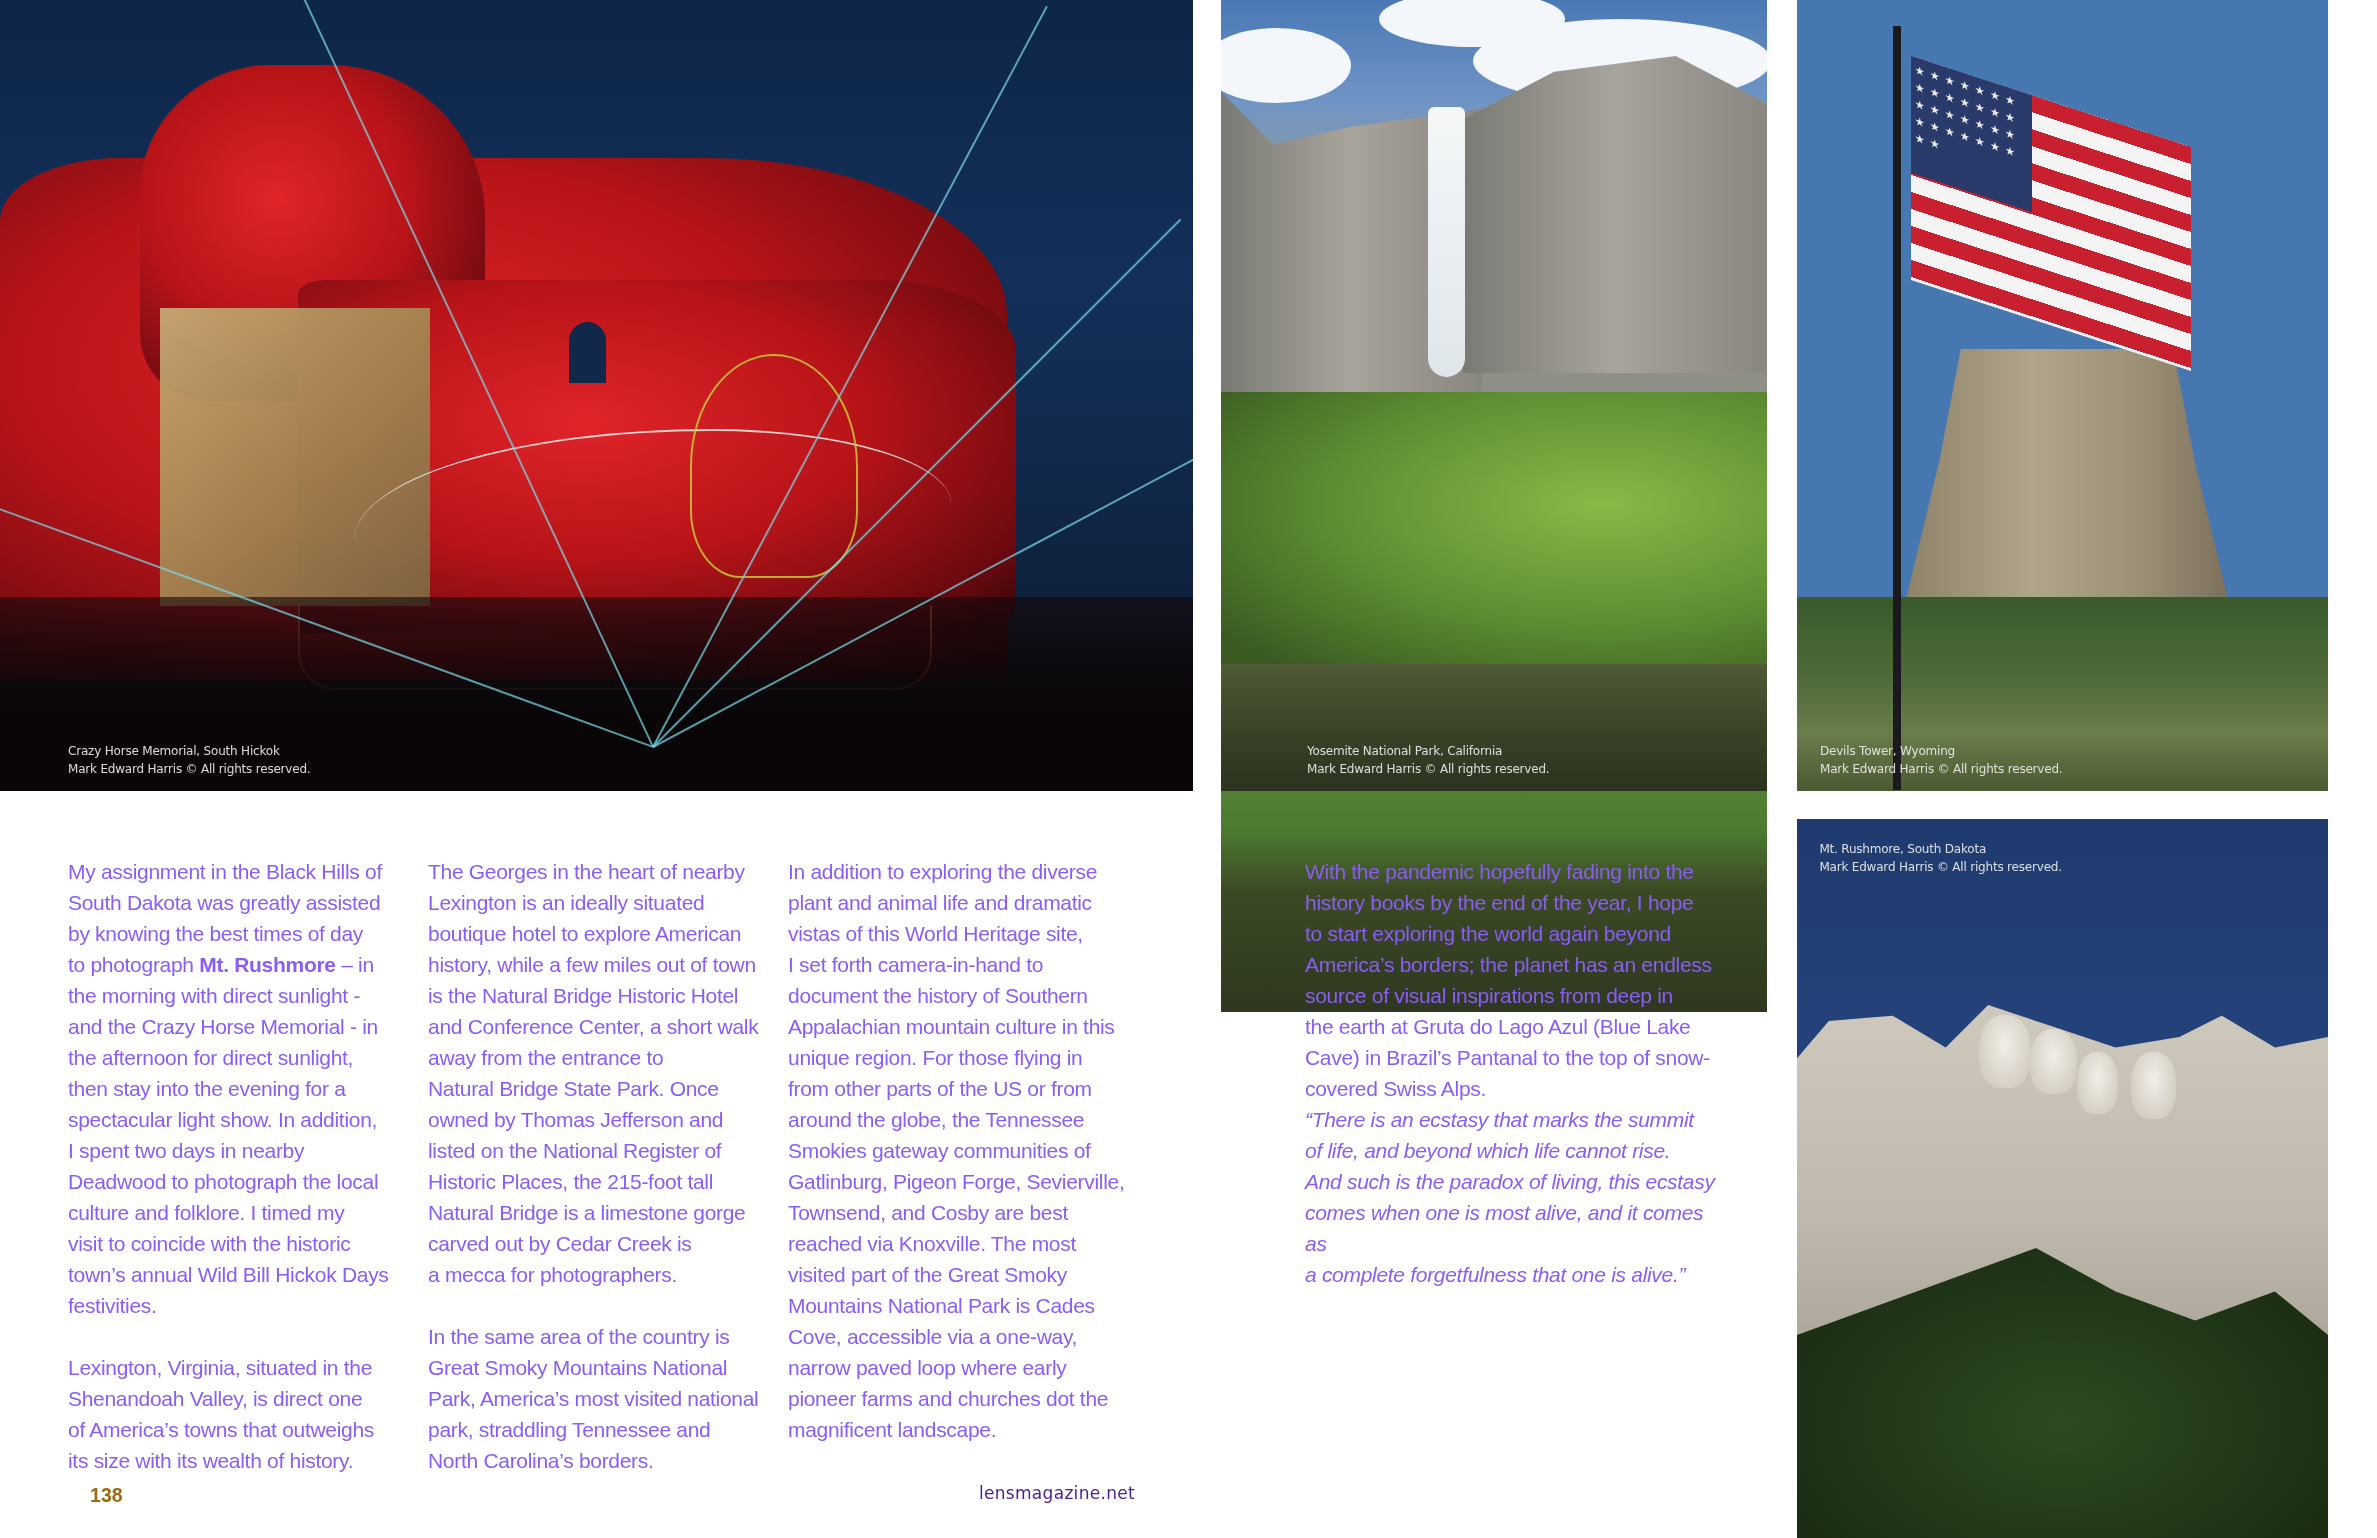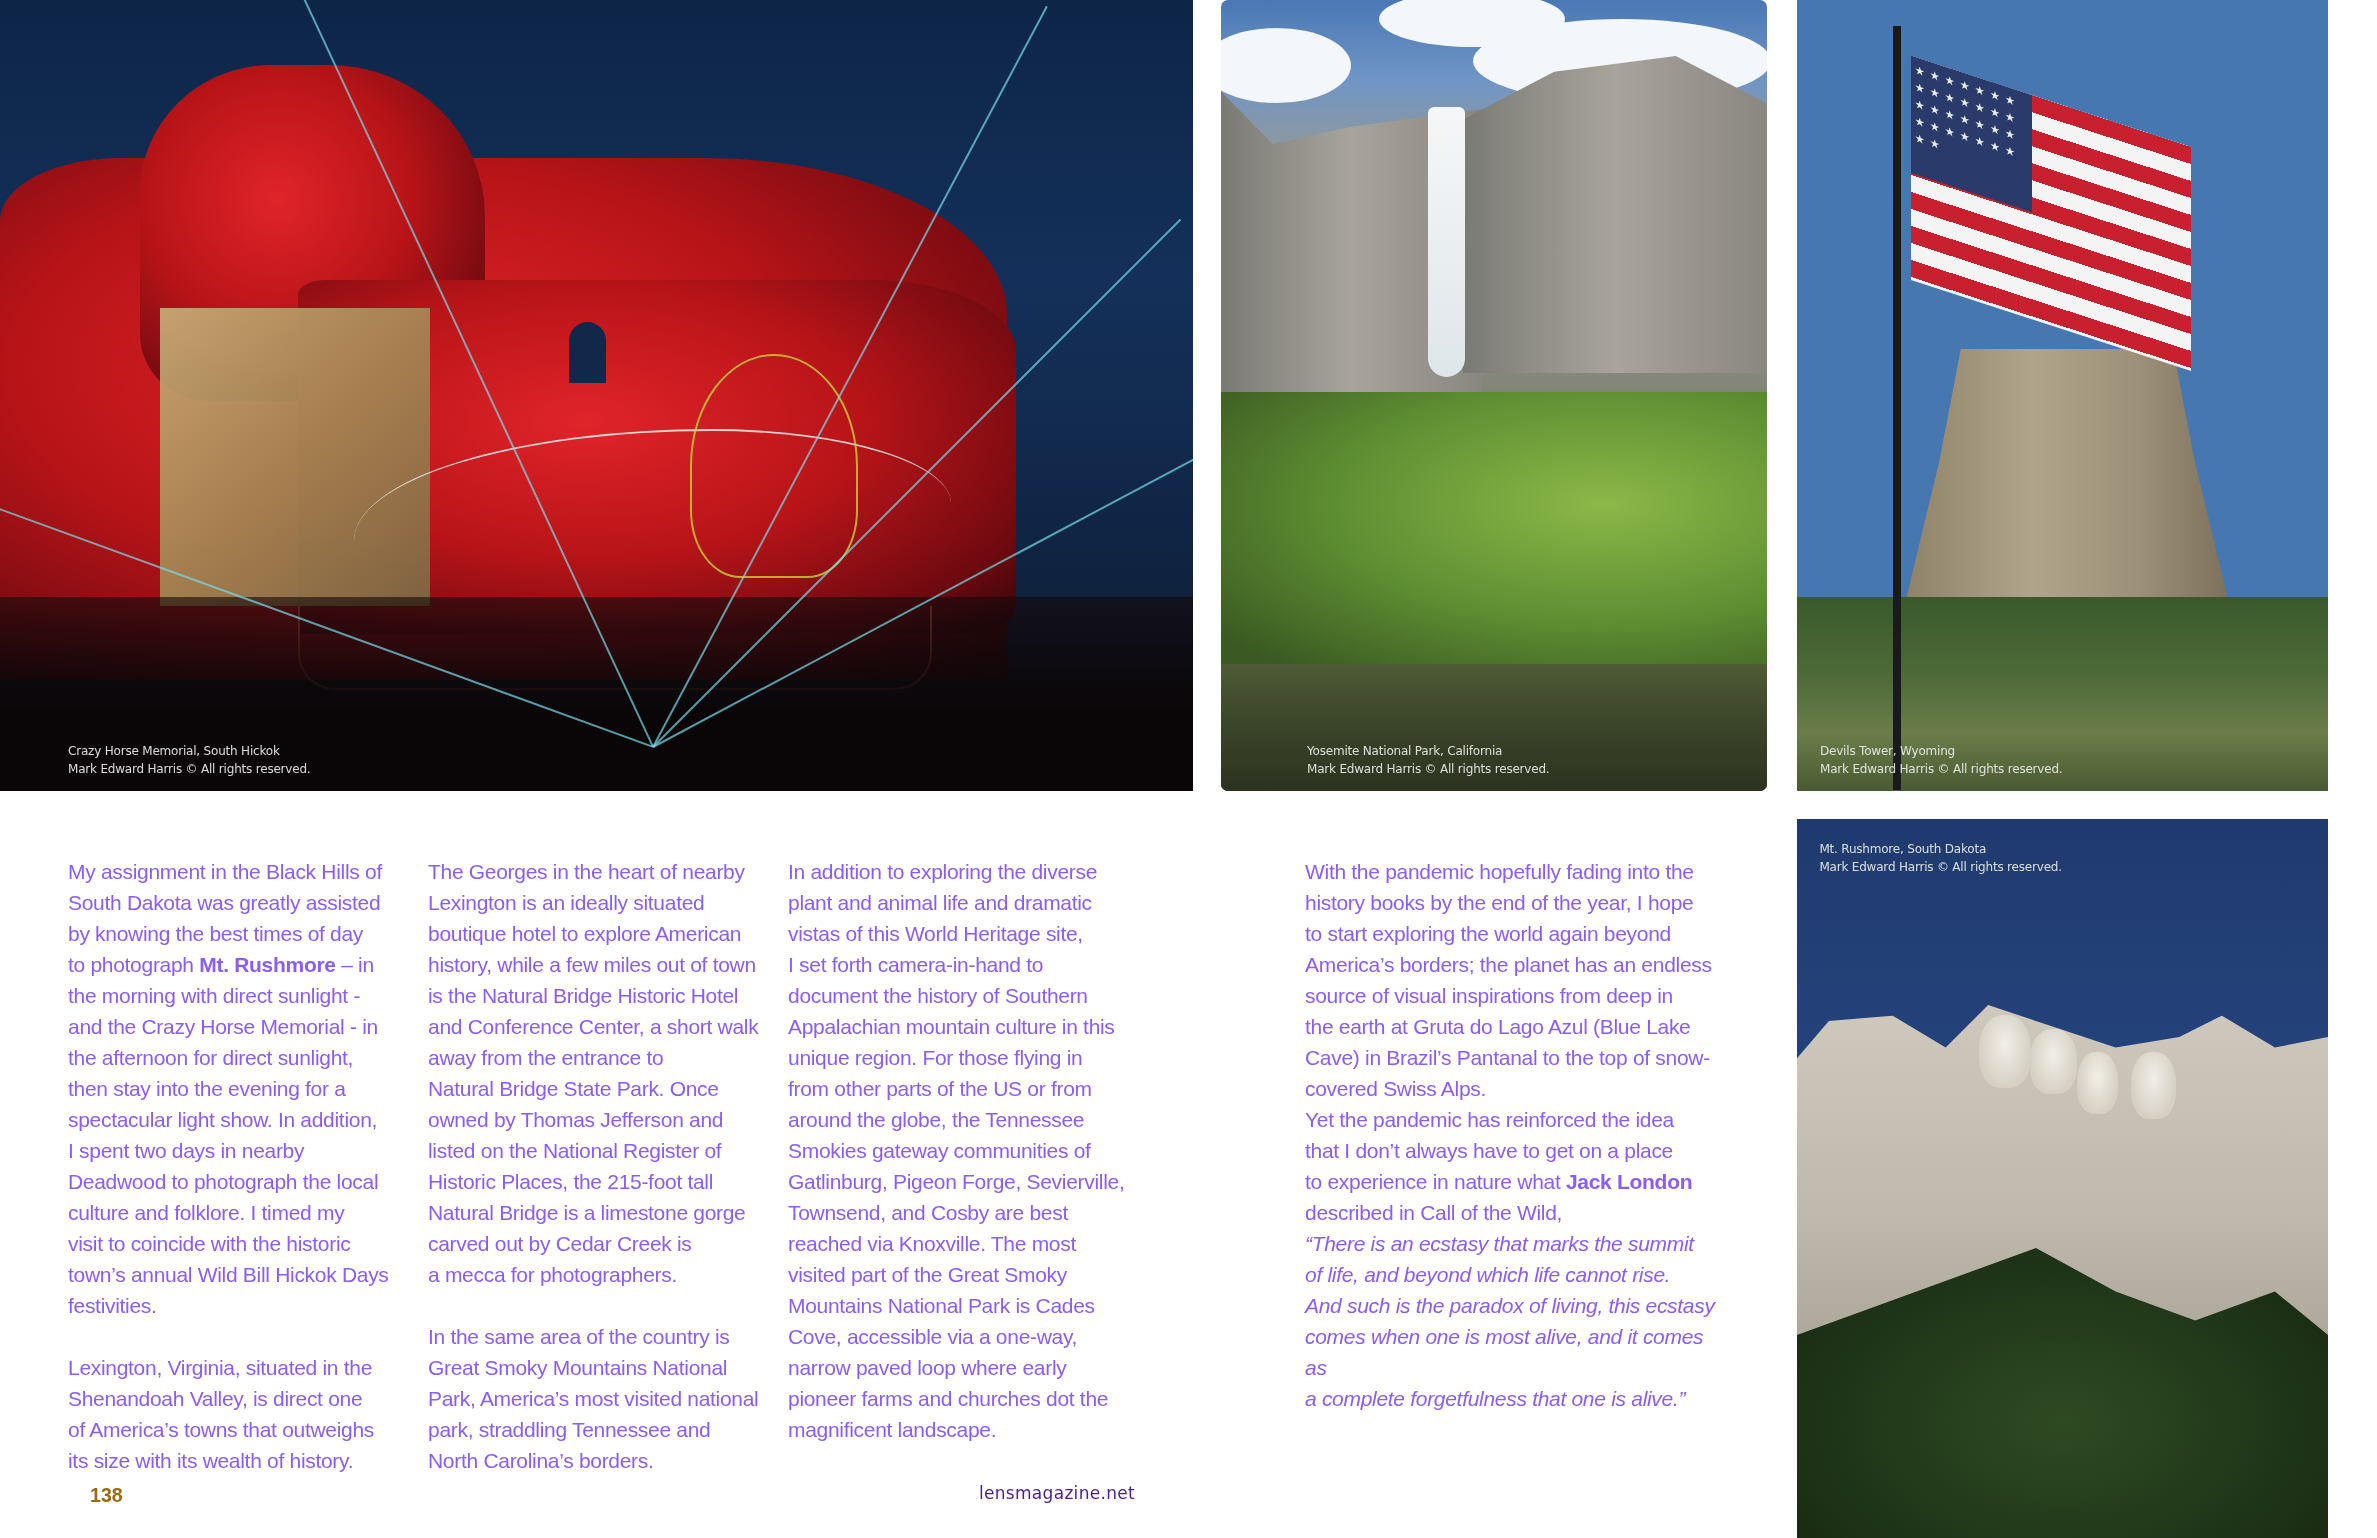--- a/index.html
+++ b/index.html
@@ -20,22 +20,22 @@
   #img-crazy .ground { position: absolute; left: 0; top: 597px; width: 1193px; height: 194px; background: linear-gradient(180deg, rgba(20,8,10,0.6), #0a0608 60%); }
   #img-crazy .hole { position: absolute; left: 569px; top: 322px; width: 37px; height: 61px; border-radius: 18.6px 18.6px 0 0; background: #11284a; }
   #img-crazy .projection { position: absolute; left: 160px; top: 308px; width: 270px; height: 298px; background: linear-gradient(135deg, #c9b07a, #a48a55 50%, #7d6b45); opacity: 0.9; }
   #img-crazy .beam { position: absolute; height: 1.9px; background: rgba(120,220,235,0.7); transform-origin: 0 50%; left: 653px; top: 746px; }
   #img-crazy .laser-orange { position: absolute; left: 298px; top: 606px; width: 634px; height: 84px; border: 2.8px solid #e0663a; border-top: none; border-radius: 0 0 37px 37px; opacity: 0.85; }
   #img-crazy .laser-white { position: absolute; left: 354px; top: 429px; width: 597px; height: 186px; border-top: 2.8px solid rgba(230,240,235,0.85); border-radius: 60% 40% 0 0; }
   #img-crazy .laser-yellow { position: absolute; left: 690px; top: 354px; width: 168px; height: 224px; border: 2.8px solid rgba(200,210,60,0.8); border-radius: 50% 50% 30% 30%; }
   #img-crazy .caption { left: 68px; top: 743px; }
 
   
-  #img-yosemite { left: 1221px; top: 0; width: 546px; height: 791px;
-    background: linear-gradient(180deg, #4a78b5 0%, #6f95c5 10%, #9a9a92 22%, #8a8a82 45%, #6e7a5a 60%, #5f8a3a 72%, #4d7a30 82%, #3b4a25 88%, #2e3820 100%); border-radius: 7px; }
+  #img-yosemite { left: 1221px; top: 0; width: 546px; height: 1012px;
+    background: linear-gradient(180deg, #4a78b5 0%, #6f95c5 10%, #9a9a92 22%, #8a8a82 45%, #6e7a5a 60%, #5f8a3a 72%, #4d7a30 82%, #3b4a25 88%, #2e3820 100%); }
   #img-yosemite .cloud { position: absolute; background: #f3f6fa; border-radius: 50%; }
   #img-yosemite .cliff { position: absolute; background: linear-gradient(90deg, #7a7a74, #a8a49c 50%, #8a8680); }
   #img-yosemite .fall { position: absolute; left: 207px; top: 107px; width: 37px; height: 270px; background: linear-gradient(180deg, #f5f7f8, #dfe6ea); border-radius: 9.3px 9.3px 28px 28px; }
   #img-yosemite .trees { position: absolute; left: 0; top: 392px; width: 546px; height: 280px; background: radial-gradient(ellipse at 70% 40%, #8ab848, #5e8e32 50%, #3a5a22 90%); }
   #img-yosemite .water { position: absolute; left: 0; top: 664px; width: 546px; height: 127px; background: linear-gradient(180deg, #4f5a36, #3a4428 50%, #2c331f); }
   #img-yosemite .caption { left: 86px; top: 743px; }
 
   
   #img-devils { left: 1797px; top: 0; width: 531px; height: 791px; background: #4677b0; }
   #img-devils .pole { position: absolute; left: 96px; top: 26px; width: 7.5px; height: 764px; background: #1a1a1e; }
@@ -205,24 +205,20 @@
 
 <div class="col" id="col-4">
   <p>With the pandemic hopefully fading into the
 history books by the end of the year, I hope
 to start exploring the world again beyond
 America’s borders; the planet has an endless
 source of visual inspirations from deep in
 the earth at Gruta do Lago Azul (Blue Lake
 Cave) in Brazil’s Pantanal to the top of snow-
 covered Swiss Alps.</p>
-  <p><span>Yet the pandemic has reinforced the idea
-that I don’t always have to get on a place
-to experience in nature what </span><b>Jack London</b><span>
-described in Call of the Wild,</span></p>
   <p class="quote">“There is an ecstasy that marks the summit
 of life, and beyond which life cannot rise.
 And such is the paradox of living, this ecstasy
 comes when one is most alive, and it comes as
 a complete forgetfulness that one is alive.”</p>
 </div>
 
 <div id="page-number">138</div>
 <div id="footer-site">lensmagazine.net</div>
 

